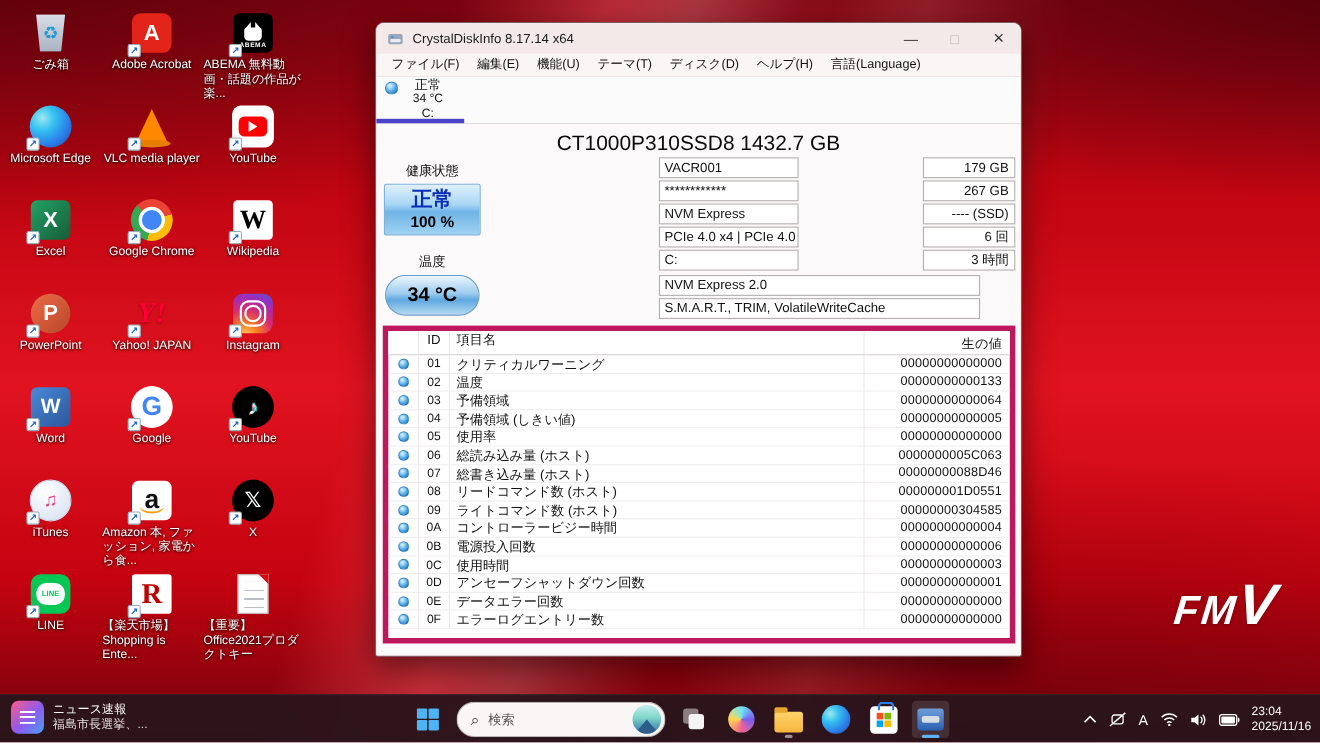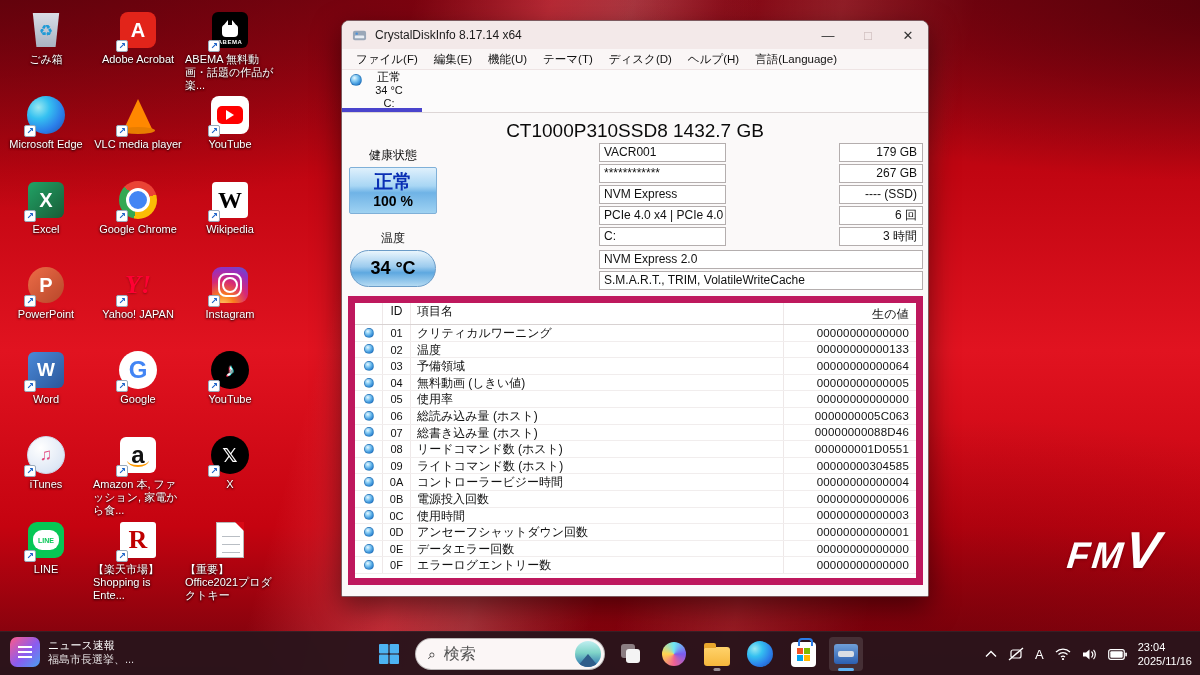--- a/index.html
+++ b/index.html
@@ -108,27 +108,27 @@
   .health-status { font-size:19px; font-weight:bold; color:#0a2fb4; line-height:22px; }
   .health-pct { font-size:14px; font-weight:bold; color:#000; line-height:17px; }
   .temp-label { position:absolute; left:7px; top:117px; width:88px; text-align:center; }
   .temp-pill { position:absolute; left:8px; top:137px; width:86px; height:37px; border-radius:19px; border:1px solid #6b9cc8;
     background:linear-gradient(180deg,#eaf6fd 0%, #9ccbee 45%, #5ea8e0 62%, #b4daf2 100%);
     display:flex; align-items:center; justify-content:center; font-size:18px; font-weight:bold; color:#000; }
 
   .frow { position:absolute; height:19px; }
   .fbox { position:absolute; left:257px; top:0; width:127px; height:19px; background:#fff; border:1px solid #b4aeae;
     font-size:12px; color:#111; line-height:17px; padding:0 4px; white-space:nowrap; overflow:hidden; }
-  .frow.wide .fbox { width:324px; }
+  .frow.wide .fbox { width:292px; }
   .frow-r { position:absolute; height:19px; }
   .frbox { position:absolute; left:497px; top:0; width:84px; height:19px; background:#fff; border:1px solid #b4aeae;
     font-size:12px; color:#111; line-height:17px; padding:0 5px; text-align:right; }
 
   
-  .smart { position:absolute; left:6px; top:183px; width:575px; height:289px; background:#fff; border:7px solid #be185d; }
+  .smart { position:absolute; left:6px; top:183px; width:575px; height:289px; background:#fff; border:5px solid #be185d; }
   .thead { display:flex; height:22px; border-bottom:1px solid #d8d2d2; align-items:center; background:#fff; }
   .trow { display:flex; height:16.6px; align-items:center; border-bottom:1px solid #f1eded; cursor:default; }
   .c-st { width:28px; text-align:center; border-right:1px solid #eee8e8; align-self:stretch; display:flex; align-items:center; justify-content:center; }
   .c-id { width:28px; text-align:center; font-size:11px; color:#111; border-right:1px solid #eee8e8; align-self:stretch; line-height:16px; }
   .c-nm { flex:1; font-size:12px; color:#111; padding-left:6px; border-right:1px solid #eee8e8; align-self:stretch; line-height:16px; white-space:nowrap; overflow:hidden; }
   .c-rv { width:132px; text-align:right; font-size:11.5px; color:#111; padding-right:7px; letter-spacing:.2px; line-height:16px; }
   .thead .c-id,.thead .c-nm,.thead .c-rv { font-size:12px; }
   .trow .orb.s { width:10px; height:10px; }
 
   
@@ -139,21 +139,21 @@
     display:flex; align-items:center; justify-content:center; }
   .widget-ico .bars { width:14px; height:12px; background:repeating-linear-gradient(180deg,#fff 0 2px, transparent 2px 5px); }
   .widget-txt div { color:#fff; font-size:11px; line-height:14px; }
   .widget-txt .sub { opacity:.85; }
 
   .tb-center { position:absolute; left:372px; top:5px; display:flex; align-items:center; gap:9px; }
   .tb-btn { width:34px; height:34px; display:flex; align-items:center; justify-content:center; border-radius:4px; cursor:pointer; position:relative; }
   .search-pill { width:190px; height:32px; border-radius:16px; background:#fbf6f6; border:1px solid rgba(0,0,0,.25);
     display:flex; align-items:center; padding:0 3px 0 12px; gap:8px; cursor:pointer; }
   .search-pill .q { font-size:14px; color:#333; }
-  .search-pill .ph { flex:1; font-size:16px; color:#555; }
+  .search-pill .ph { flex:1; font-size:12px; color:#555; }
   .weather { width:26px; height:26px; border-radius:50%; overflow:hidden; position:relative;
     background:linear-gradient(180deg,#bfeef0 0%, #7fd4c8 45%, #2b6faf 100%); }
   .weather::after { content:""; position:absolute; left:2px; bottom:0; border-left:11px solid transparent; border-right:11px solid transparent; border-bottom:13px solid #2f5d8a; }
 
   .tv-back { position:absolute; left:7px; top:7px; width:14px; height:14px; border-radius:3px; background:rgba(255,255,255,.45); }
   .tv-front { position:absolute; left:12px; top:12px; width:14px; height:14px; border-radius:3px; background:#f4f4f4; }
   .copilot { width:24px; height:24px; border-radius:50%;
     background:conic-gradient(from 0deg, #6ee7f5, #7a5cf0, #f06292, #ffd54f, #6ee7f5); }
   .folder { position:relative; width:26px; height:19px; background:linear-gradient(180deg,#ffd36b,#f6b73c); border-radius:2px 3px 3px 3px; margin-top:4px; }
   .folder::before { content:""; position:absolute; left:0; top:-4px; width:12px; height:5px; background:#e8a62c; border-radius:2px 2px 0 0; }
@@ -462,21 +462,21 @@
             </span>
             <span class="c-id">03</span>
             <span class="c-nm">予備領域</span>
             <span class="c-rv">00000000000064</span>
           </div>
         <div class="trow">
             <span class="c-st">
               <i class="orb s"></i>
             </span>
             <span class="c-id">04</span>
-            <span class="c-nm">無料動画 (しきい値)</span>
+            <span class="c-nm">予備領域 (しきい値)</span>
             <span class="c-rv">00000000000005</span>
           </div>
         <div class="trow">
             <span class="c-st">
               <i class="orb s"></i>
             </span>
             <span class="c-id">05</span>
             <span class="c-nm">使用率</span>
             <span class="c-rv">00000000000000</span>
           </div>

